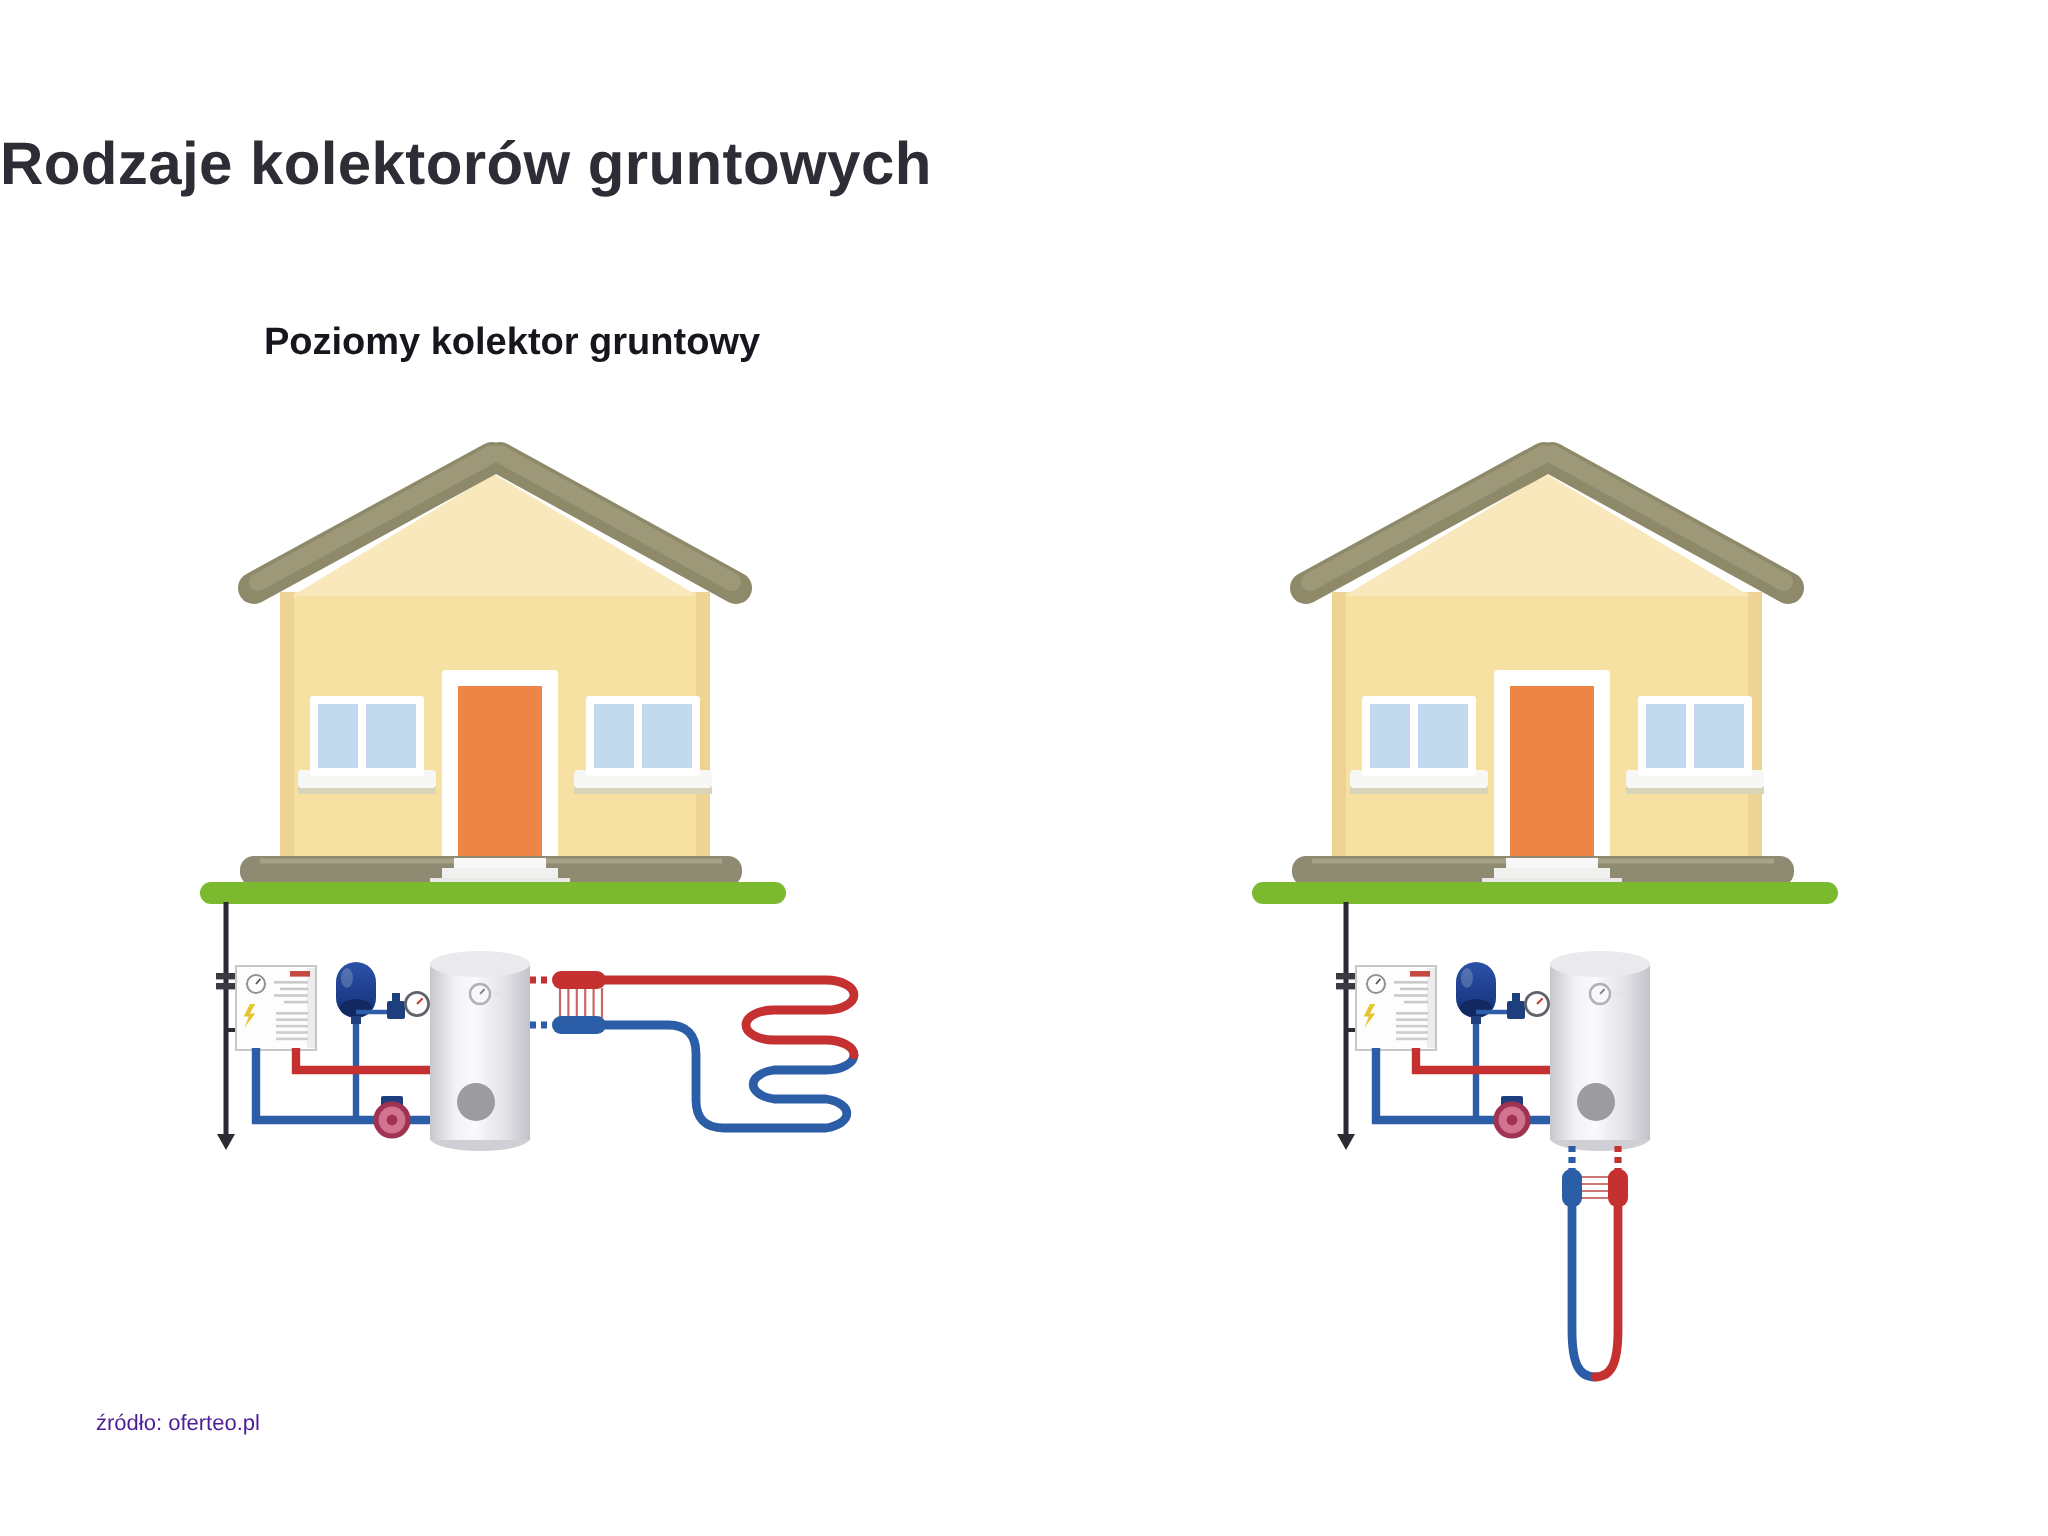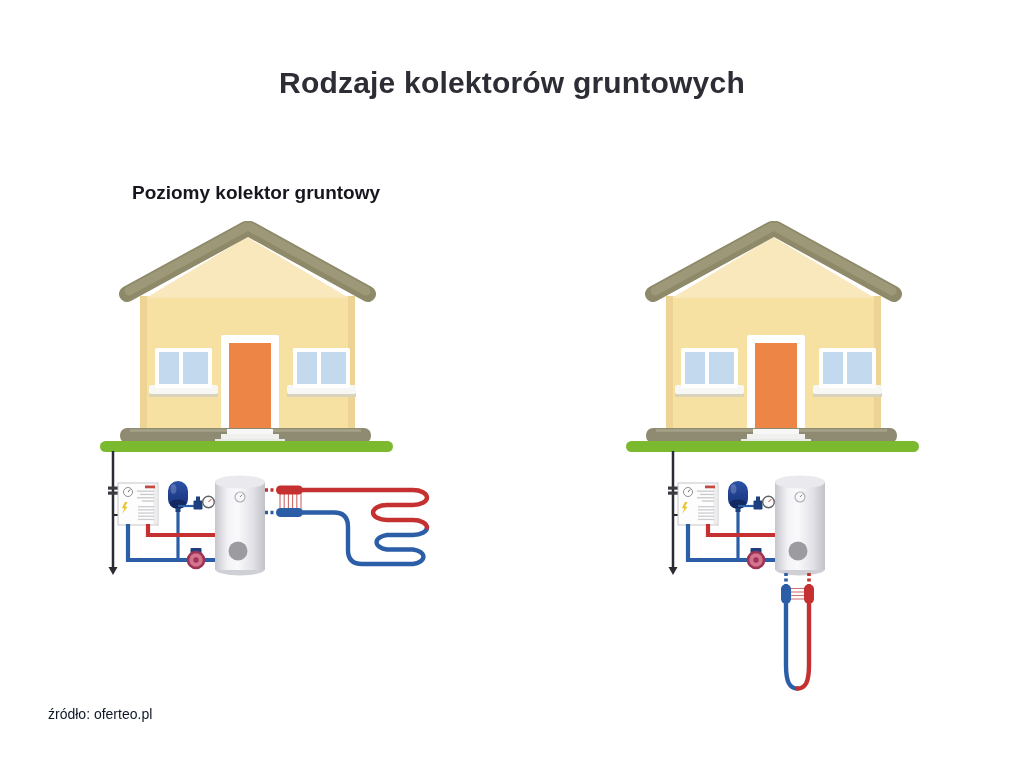--- a/index.html
+++ b/index.html
@@ -3,31 +3,31 @@
 <meta charset="utf-8">
 <style>
   html,body{margin:0;padding:0;background:#ffffff;}
   .page{
     position:relative;width:1024px;height:768px;margin:0 auto;
     background:#ffffff;overflow:hidden;
     font-family:"Liberation Sans","DejaVu Sans",sans-serif;
   }
   .title{
     position:absolute;top:66px;left:0;width:1024px;
-    text-align:center;font-size:30px;font-weight:bold;color:#2d2d36;
+    text-align:left;font-size:30px;font-weight:bold;color:#2d2d36;
     letter-spacing:.2px;
   }
   .subtitle{
     position:absolute;top:161px;width:512px;text-align:center;
-    font-size:19px;font-weight:bold;color:#16161e;margin-top:21px;
+    font-size:19px;font-weight:bold;color:#16161e;
   }
   .subtitle.left{left:0;}
   .subtitle.right{left:512px;}
   .credit{
-    position:absolute;left:48px;top:706px;font-size:14px;color:#0f172a;
+    position:absolute;left:48px;top:706px;font-size:11px;color:#4c1d95;
   }
   svg.canvas{position:absolute;top:0;left:0;}
 </style>
 </head>
 <body>
 
 <div class="page">
 
   <svg class="canvas" width="1024" height="768" viewBox="0 0 1024 768">
     <defs>

